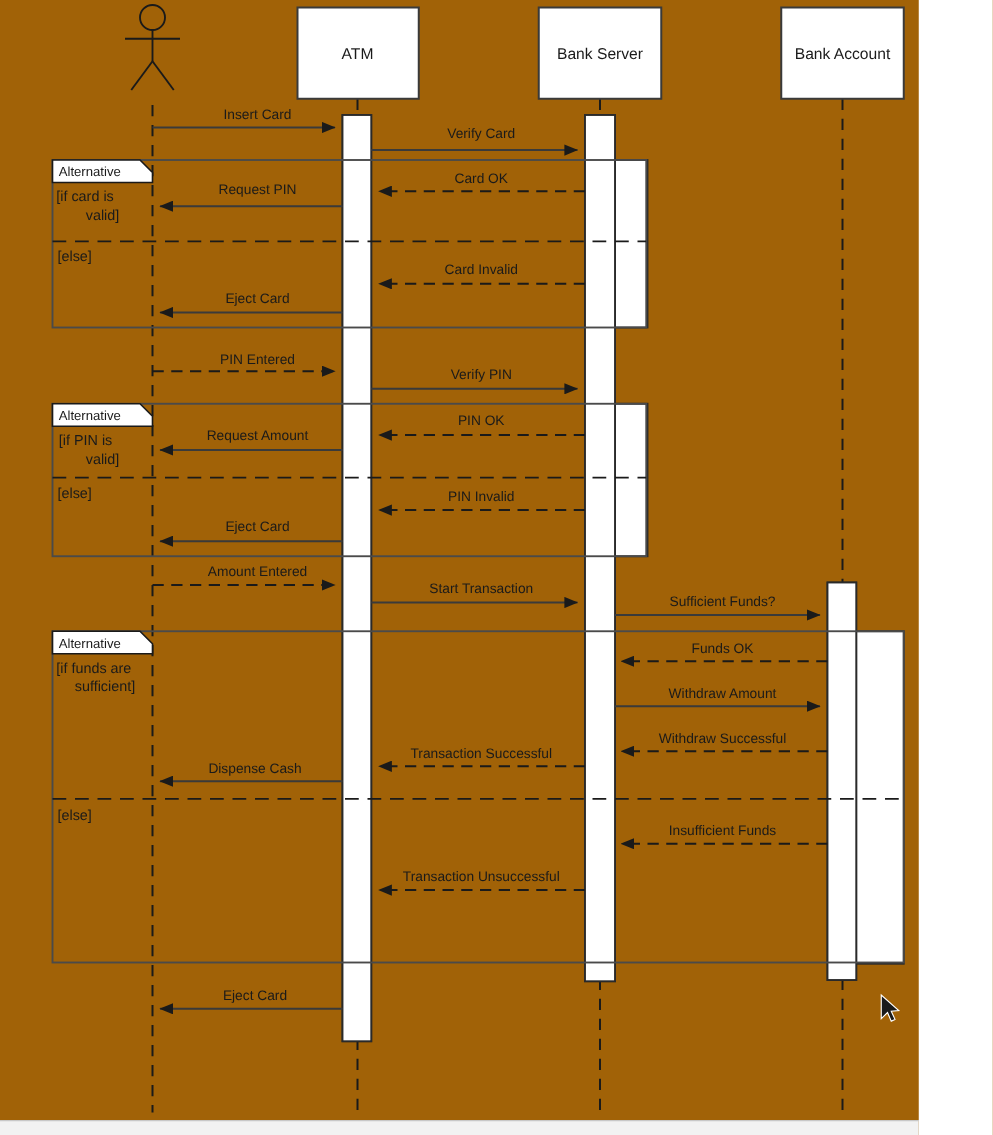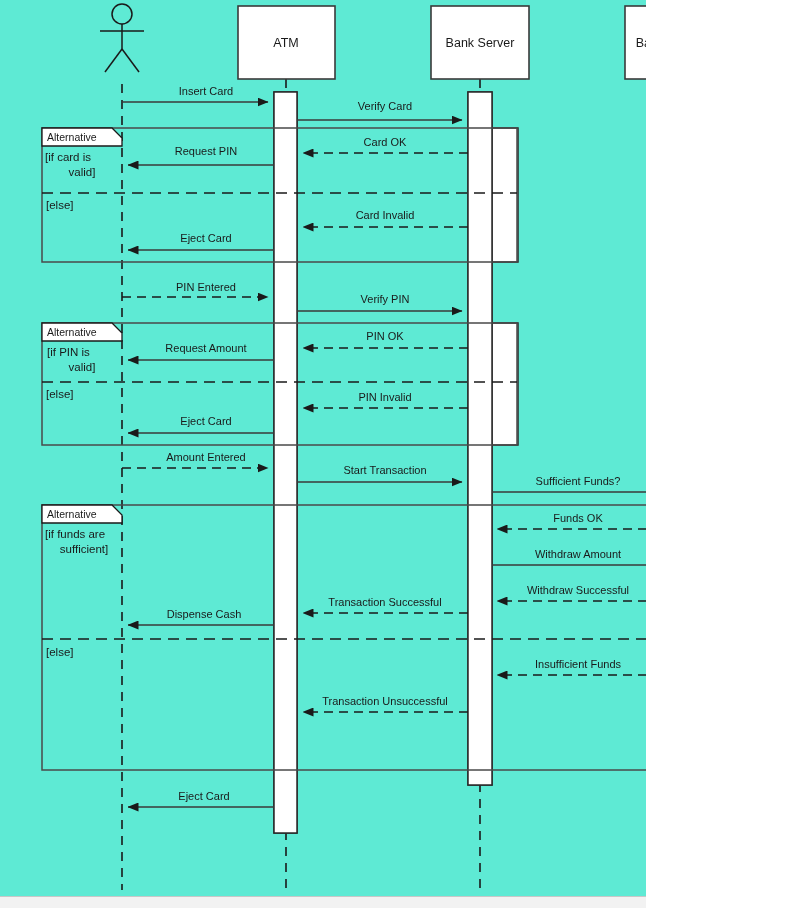--- a/index.html
+++ b/index.html
@@ -5,23 +5,23 @@
   html, body {
     margin: 0;
     padding: 0;
     background: #ffffff;
   }
   body {
     font-family: "Liberation Sans", sans-serif;
   }
   #canvas {
     position: relative;
-    width: 646px;
+    width: 735px;
     height: 908px;
-    background: #5eead4;
+    background: #a16207;
     overflow: hidden;
     text-align: center;
   }
   #diagram-svg {
     position: absolute;
     left: 0;
     top: 0;
   }
   .bottom-bar {
     position: absolute;

